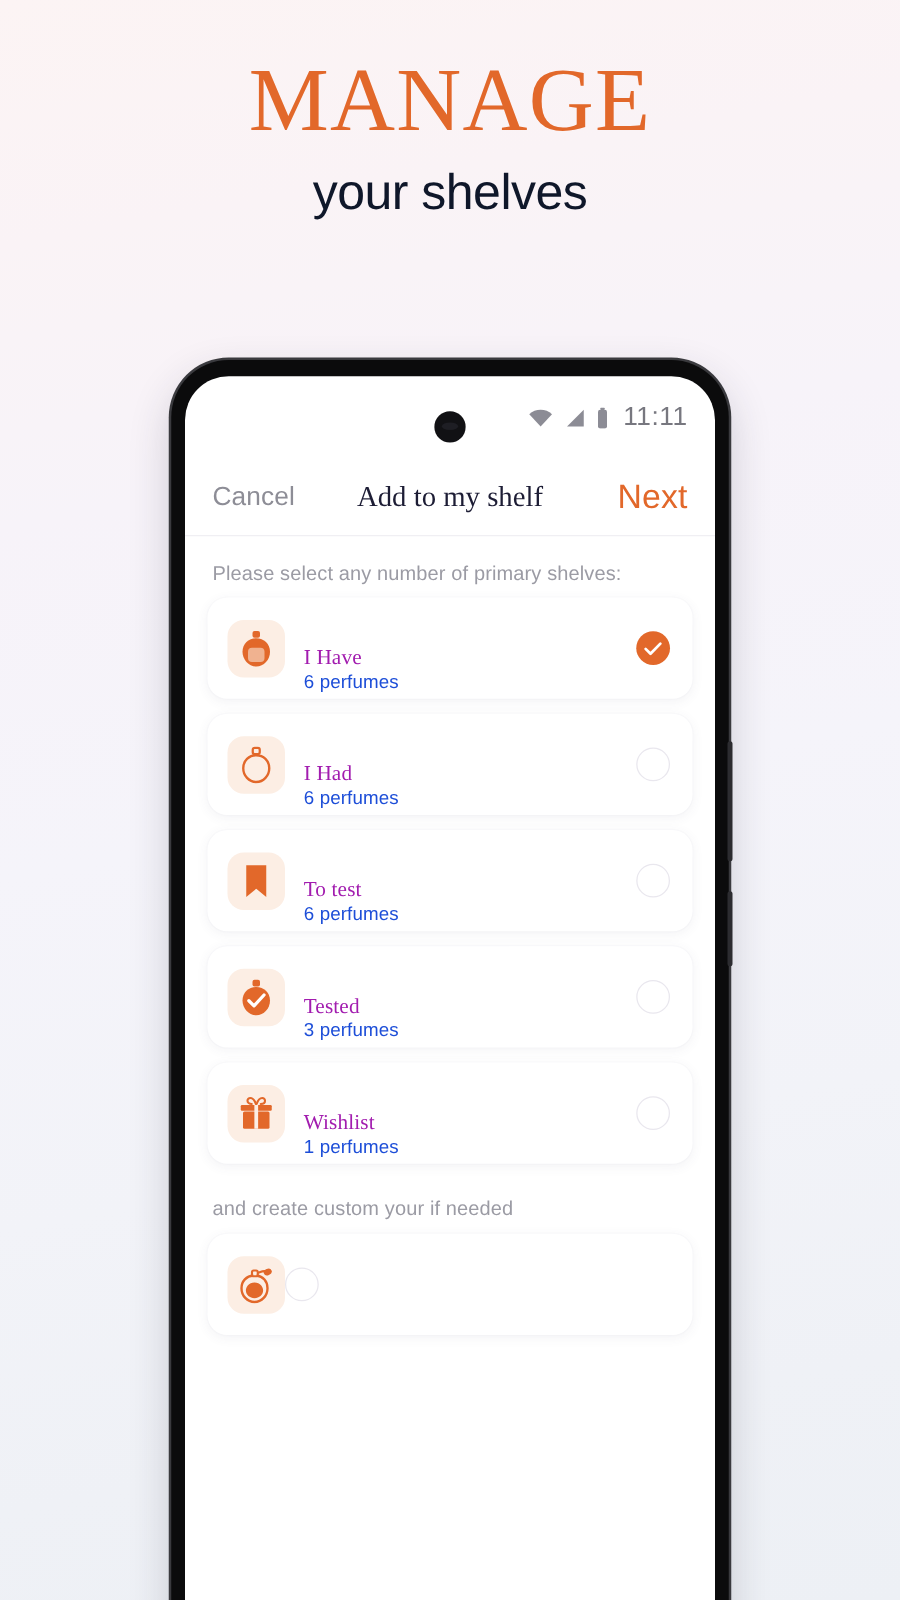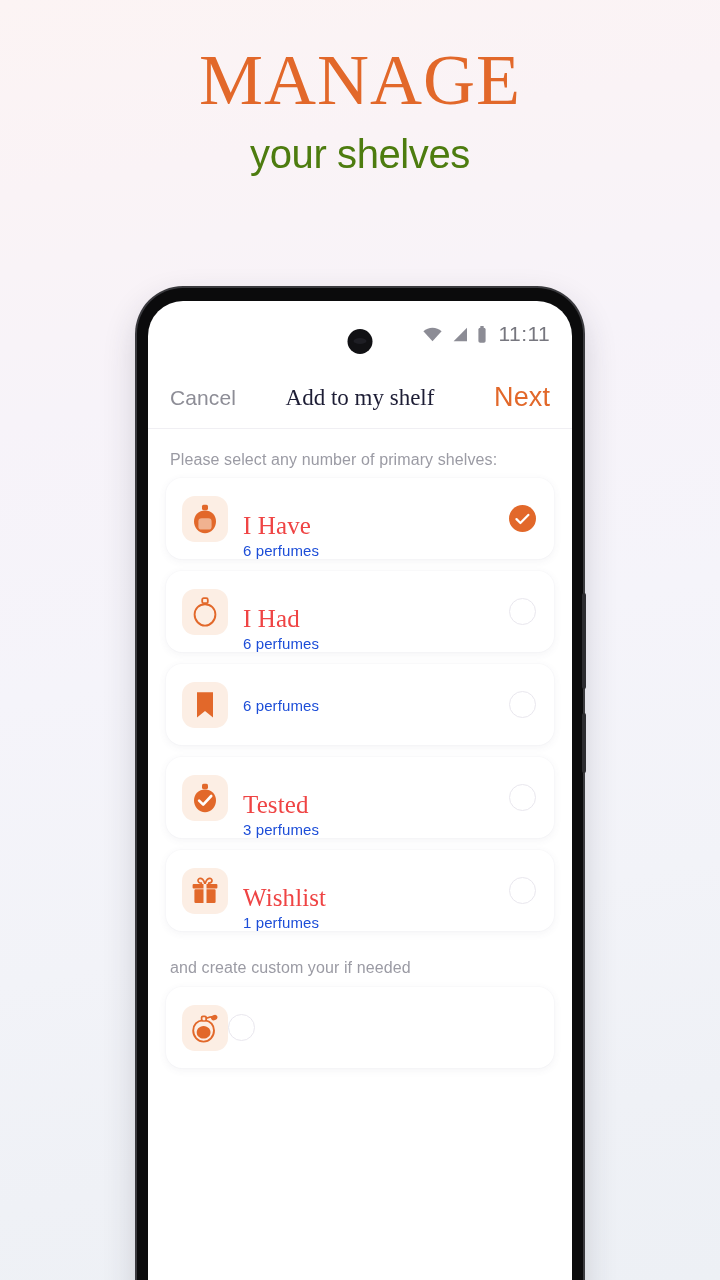--- a/index.html
+++ b/index.html
@@ -35,21 +35,21 @@
     line-height: 1.0;
     letter-spacing: 1px;
     color: #E2682A;
     font-weight: 400;
   }
   .promo-sub {
     margin-top: 18px;
     font-family: "Liberation Sans", sans-serif;
     font-size: 40px;
     line-height: 1.0;
-    color: #4d7c0f;
+    color: #0f172a;
     font-weight: 400;
     letter-spacing: -0.4px;
   }
 
   
   .phone {
     position: absolute;
     left: 137px;
     top: 288px;
     width: 446px;
@@ -186,22 +186,22 @@
     flex: 0 0 auto;
   }
 
   .card-text {
     margin-left: 15px;
     flex: 1 1 auto;
     min-width: 0;
   }
   .card-title {
     font-family: "Liberation Serif", serif;
-    font-size: 25px;
-    color: #ef4444;
+    font-size: 17px;
+    color: #a21caf;
     line-height: 1.12;
     letter-spacing: 0.1px;
     margin-top: 33px;
   }
   .card-sub {
     font-size: 15px;
     color: #1d4ed8;
     margin-top: 2px;
     letter-spacing: 0.1px;
   }
@@ -295,20 +295,21 @@
           <div class="radio"></div>
         </div>
 
         <div class="card">
           <div class="tile">
             <svg width="20" height="28" viewBox="0 0 20 28">
               <path d="M2 1.2h16v25.4l-8-6.6-8 6.6V1.2z" fill="#E2682A"></path>
             </svg>
           </div>
           <div class="card-text">
+            <div class="card-title">To test</div>
             <div class="card-sub">6 perfumes</div>
           </div>
           <div class="radio"></div>
         </div>
 
         <div class="card">
           <div class="tile">
             <svg width="26" height="30" viewBox="0 0 26 30">
               <rect x="10" y="0.8" width="6" height="5.4" rx="1.6" fill="#E2682A"></rect>
               <path d="M13 6.6c-6.1 0-11 4.5-11 10.8S6.9 29.2 13 29.2s11-5.5 11-11.8S19.1 6.6 13 6.6z" fill="#E2682A"></path>

